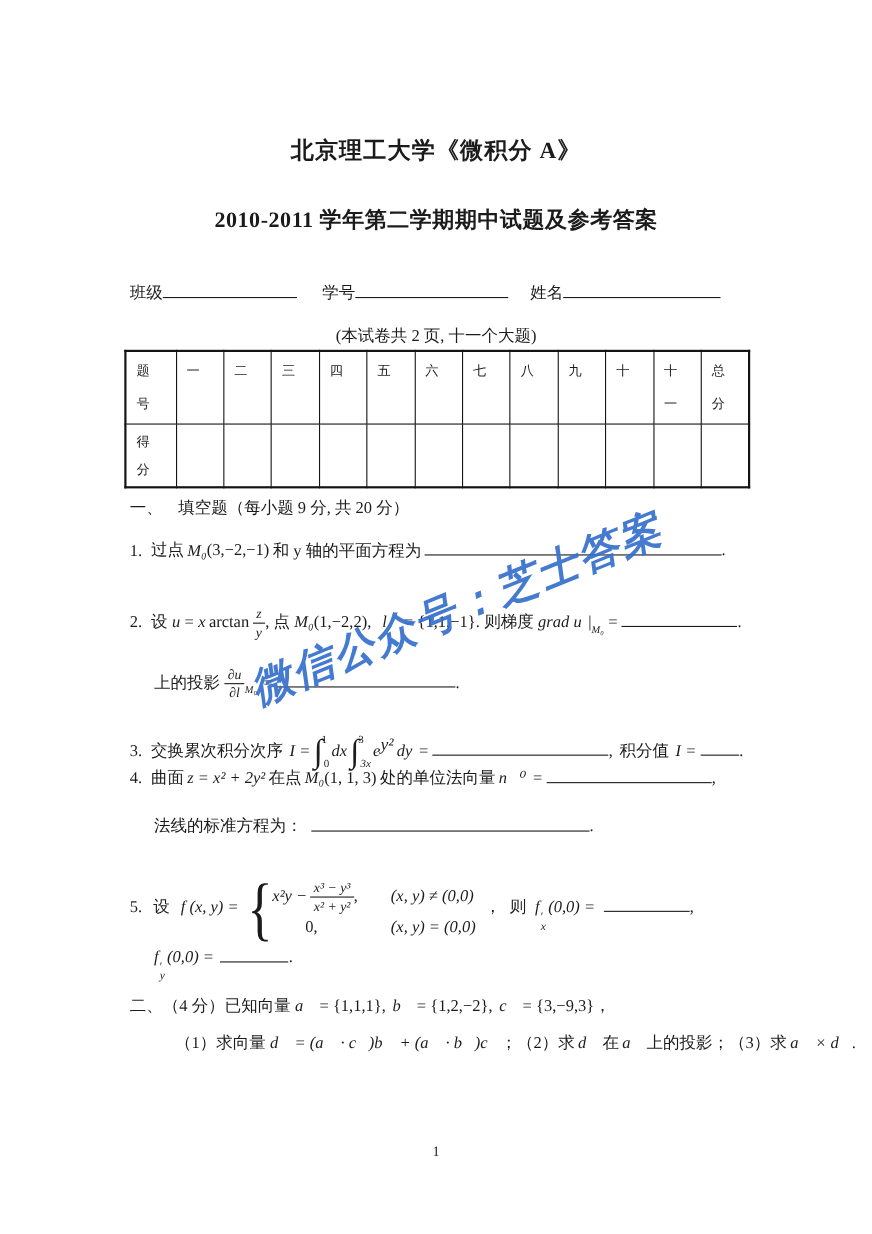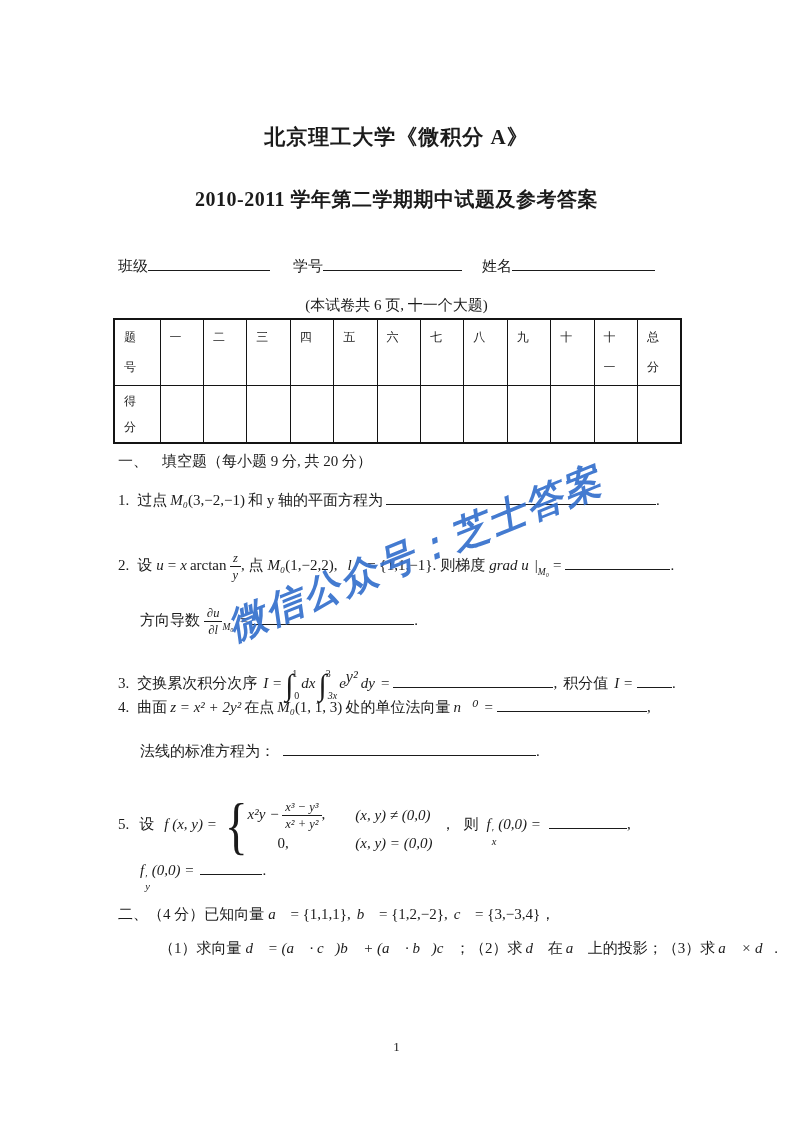--- a/index.html
+++ b/index.html
@@ -54,21 +54,21 @@
 
   <div class="abs watermark">微信公众号：芝士答案</div>
 
   <div class="abs center title">北京理工大学《微积分 A》</div>
   <div class="abs center subtitle">2010-2011 学年第二学期期中试题及参考答案</div>
 
   <div class="abs info">
     <span>班级</span><span class="bl" style="width:122px"></span><span class="ml23">学号</span><span class="bl" style="width:139px"></span><span class="ml20">姓名</span><span class="bl" style="width:143px"></span>
   </div>
 
-  <div class="abs center note">(本试卷共 6 页, 十一个大题)</div>
+  <div class="abs center note">(本试卷共 2 页, 十一个大题)</div>
 
   <table class="score-table">
     <colgroup>
         <col style="width:46px">
         <col>
         <col>
         <col>
         <col>
         <col>
         <col>
@@ -119,21 +119,21 @@
 
   <div class="abs" style="top:490px;left:118px;">
     <span class="mr8">1.</span><span>过点</span><span class="it ml3">M₀</span><span>(3,−2,−1)</span><span class="ml3">和 y 轴的平面方程为</span><span class="bl ml3" style="width:270px"></span><span>.</span>
   </div>
 
   <div class="abs" style="top:551px;left:118px;">
     <span class="mr8">2.</span><span class="mr4">设</span><span class="it">u</span><span class="ml4 mr4">=</span><span class="it mr3">x</span><span>arctan</span><span class="frac ml3"><span class="num it">z</span><span class="den it">y</span></span><span>, 点</span><span class="it ml4">M₀</span><span>(1,−2,2),</span><span class="it ml10 mr4">l⃗</span><span>= {1,1,−1}.</span><span class="ml4 mr4">则梯度</span><span class="it mr6">grad u</span><span>|</span><span class="smallsub it">M₀</span><span class="ml4">=</span><span class="bl ml4" style="width:105px"></span><span>.</span>
   </div>
 
   <div class="abs" style="top:606px;left:140px;">
-    <span>方向导数</span><span class="frac ml4"><span class="num it">∂u</span><span class="den it">∂l</span></span><span class="smallsub it">M₀</span><span class="ml6">=</span><span class="bl ml4" style="width:162px"></span><span>.</span>
+    <span>上的投影</span><span class="frac ml4"><span class="num it">∂u</span><span class="den it">∂l</span></span><span class="smallsub it">M₀</span><span class="ml6">=</span><span class="bl ml4" style="width:162px"></span><span>.</span>
   </div>
 
   <div class="abs" style="top:668px;left:118px;">
     <span class="mr8">3.</span><span>交换累次积分次序</span><span class="it ml6 mr3">I =</span><span class="intg"><span class="intsym">∫</span><span class="lims">
           <span class="hi">1</span>
           <span class="lo">0</span>
         </span></span><span class="it mr3">dx</span><span class="intg"><span class="intsym">∫</span><span class="lims">
           <span class="hi">3</span>
           <span class="lo it">3x</span>
         </span></span><span class="it">e</span><sup class="sp it">y²</sup><span class="it ml3">dy</span><span class="ml6">=</span><span class="bl ml4" style="width:160px"></span><span>,</span><span class="ml6">积分值</span><span class="it ml6">I =</span><span class="bl ml4" style="width:35px"></span><span>.</span>
@@ -160,21 +160,21 @@
   </div>
 
   <div class="abs" style="top:860px;left:140px;">
     <span class="it">f</span><span class="ss">
         <span>′</span>
         <span class="it">y</span>
       </span><span class="it">(0,0) =</span><span class="bl ml6" style="width:62px"></span><span>.</span>
   </div>
 
   <div class="abs" style="top:905px;left:118px;">
-    <span class="mr4">二、（4 分）已知向量</span><span class="it">a⃗</span><span class="ml3 mr6">= {1,1,1},</span><span class="it">b⃗</span><span class="ml3 mr6">= {1,2,−2},</span><span class="it">c⃗</span><span class="ml3">= {3,−3,4}</span><span>，</span>
+    <span class="mr4">二、（4 分）已知向量</span><span class="it">a⃗</span><span class="ml3 mr6">= {1,1,1},</span><span class="it">b⃗</span><span class="ml3 mr6">= {1,2,−2},</span><span class="it">c⃗</span><span class="ml3">= {3,−9,3}</span><span>，</span>
   </div>
 
   <div class="abs" style="top:939px;left:159px;">
     <span>（1）求向量</span><span class="it ml4">d⃗</span><span class="it ml3">= (a⃗ · c⃗)b⃗ + (a⃗ · b⃗)c⃗</span><span>；（2）求</span><span class="it ml3 mr3">d⃗</span><span>在</span><span class="it ml3 mr3">a⃗</span><span>上的投影；（3）求</span><span class="it ml3">a⃗ × d⃗</span><span>.</span>
   </div>
 
   <div class="abs center pageno">1</div>
 
 </div>
 

